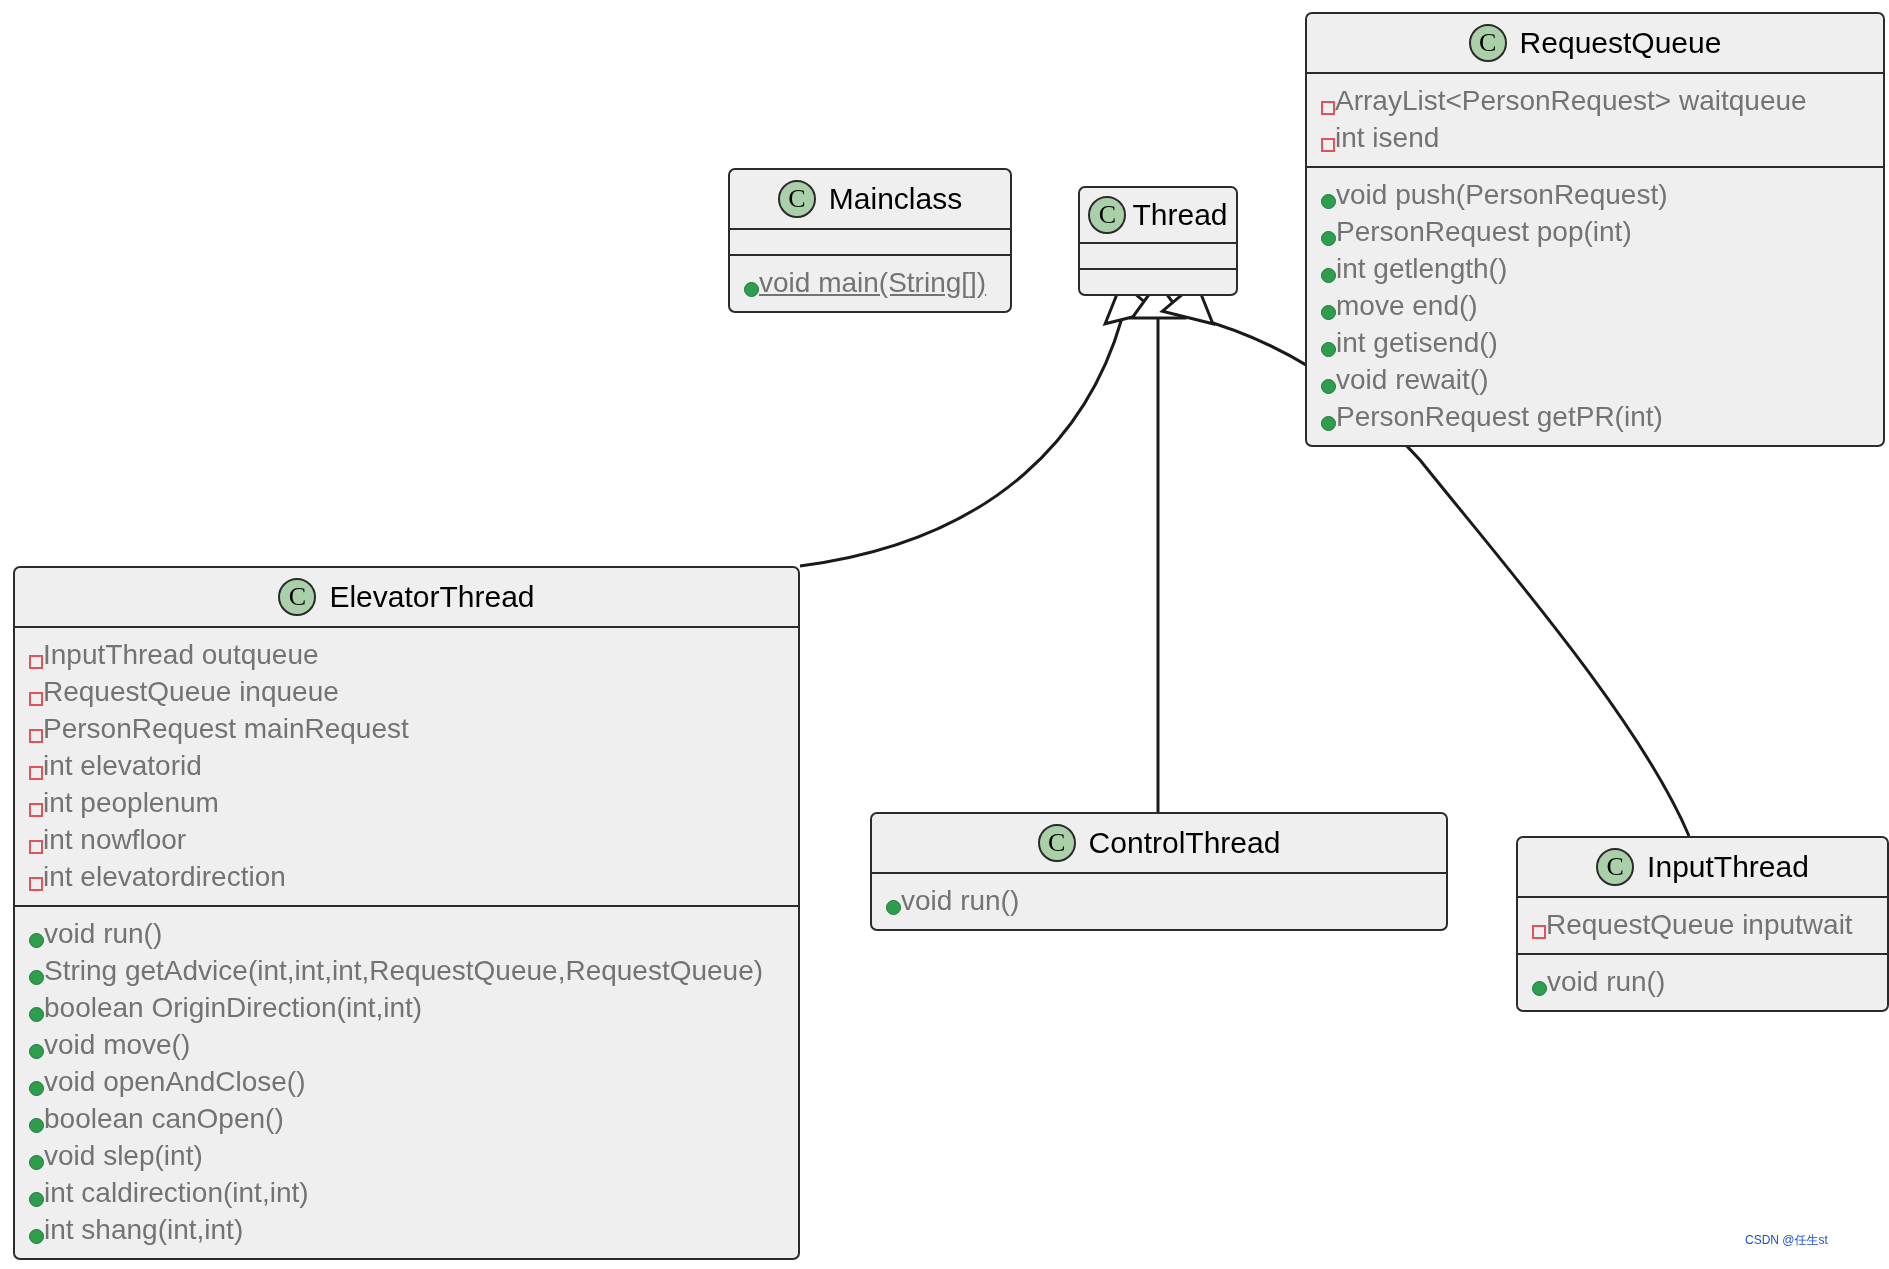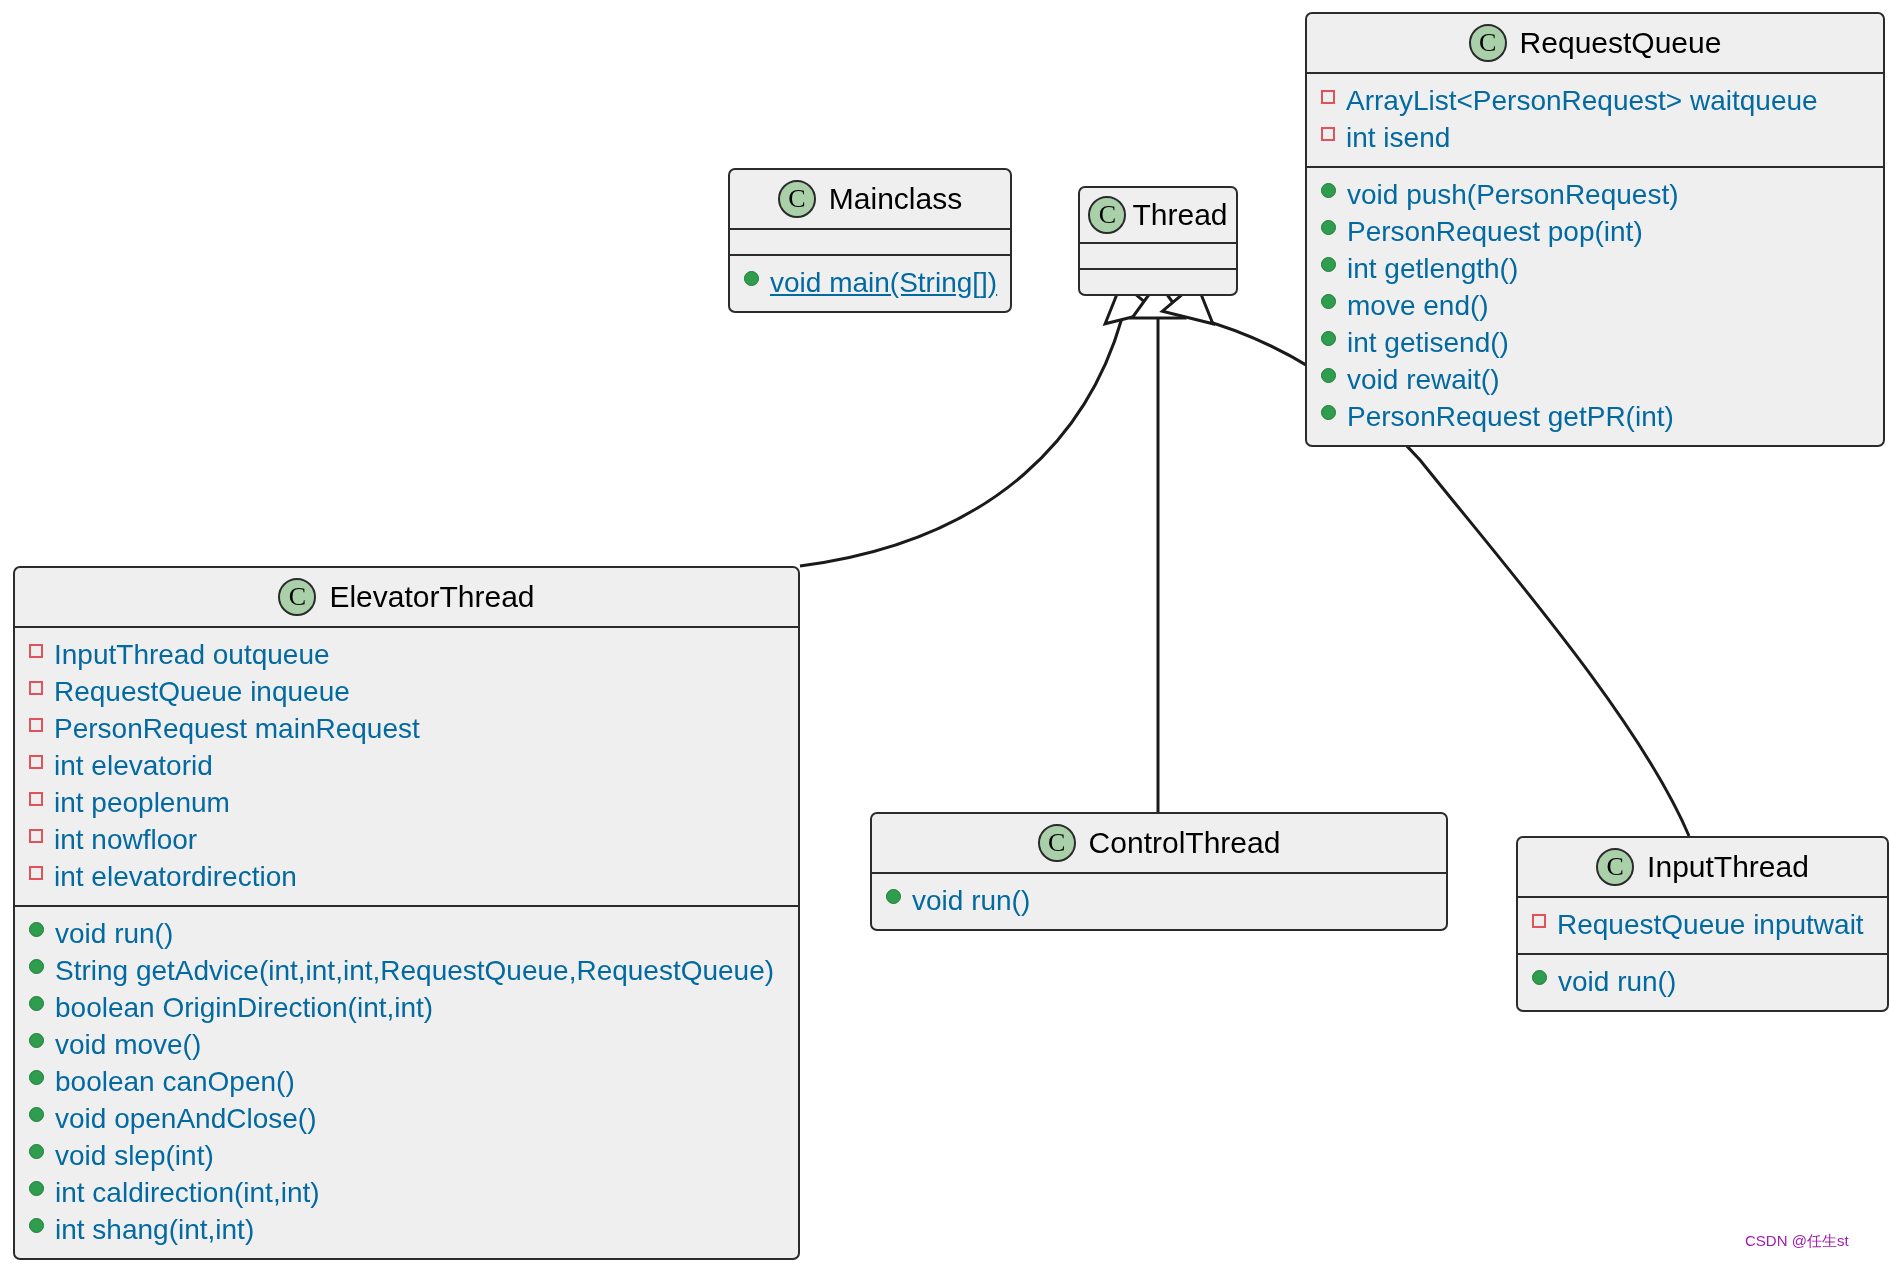--- a/index.html
+++ b/index.html
@@ -62,25 +62,24 @@
     border-top: 2px solid #2b2b2b;
     padding: 8px 14px 10px 14px;
     box-sizing: border-box;
   }
   .uml-compartment.empty {
     min-height: 26px;
     padding: 0;
   }
   .member {
     display: flex;
-    align-items: center;
-    gap: 11px;
+    align-items: flex-end;
     font-size: 28px;
     line-height: 37px;
-    color: #0369a1;
+    color: #737373;
     white-space: nowrap;
   }
   .marker {
     flex: 0 0 auto;
     position: relative;
     top: -4px;
   }
   .marker.field {
     width: 14px;
     height: 14px;
@@ -94,22 +93,22 @@
     border-radius: 50%;
     background: #2e9e4e;
     border: 1px solid #1d7a38;
     box-sizing: border-box;
   }
   .member.static .member-text {
     text-decoration: underline;
   }
   .watermark {
     position: absolute;
-    font-size: 15px;
-    color: #a21caf;
+    font-size: 12px;
+    color: #1d4ed8;
     white-space: nowrap;
     font-family: "Liberation Sans", sans-serif;
   }
 
   
   #cls-requestqueue { left: 1305px; top: 12px;  width: 580px; }
   #cls-mainclass    { left: 728px;  top: 168px; width: 284px; }
   #cls-thread       { left: 1078px; top: 186px; width: 160px; }
   #cls-elevator     { left: 13px;   top: 566px; width: 787px; }
   #cls-control      { left: 870px;  top: 812px; width: 578px; }
@@ -250,28 +249,28 @@
       <div class="member">
         <span class="marker method"></span>
         <span class="member-text">boolean OriginDirection(int,int)</span>
       </div>
       <div class="member">
         <span class="marker method"></span>
         <span class="member-text">void move()</span>
       </div>
       <div class="member">
         <span class="marker method"></span>
+        <span class="member-text">void openAndClose()</span>
+      </div>
+      <div class="member">
+        <span class="marker method"></span>
         <span class="member-text">boolean canOpen()</span>
       </div>
       <div class="member">
         <span class="marker method"></span>
-        <span class="member-text">void openAndClose()</span>
-      </div>
-      <div class="member">
-        <span class="marker method"></span>
         <span class="member-text">void slep(int)</span>
       </div>
       <div class="member">
         <span class="marker method"></span>
         <span class="member-text">int caldirection(int,int)</span>
       </div>
       <div class="member">
         <span class="marker method"></span>
         <span class="member-text">int shang(int,int)</span>
       </div>

